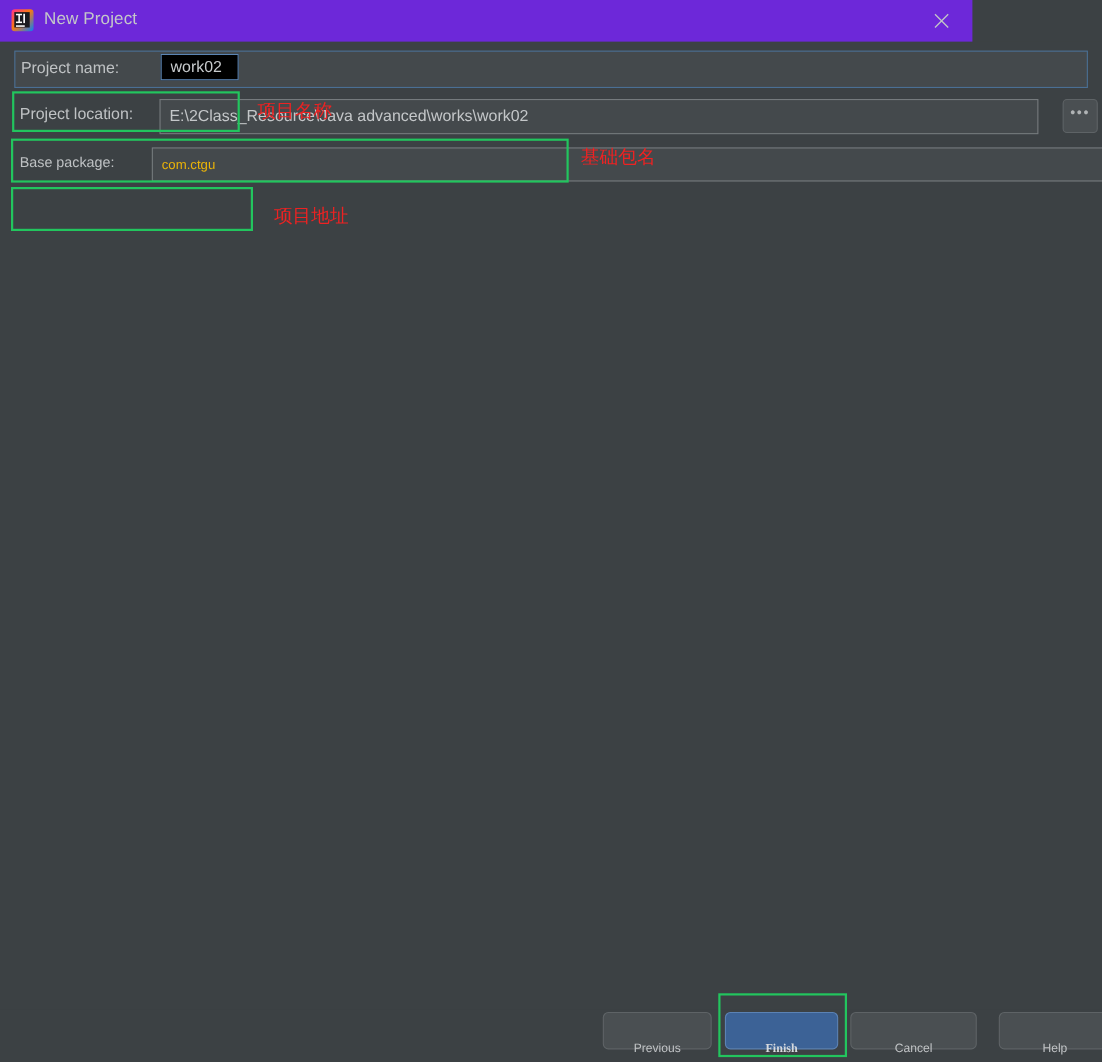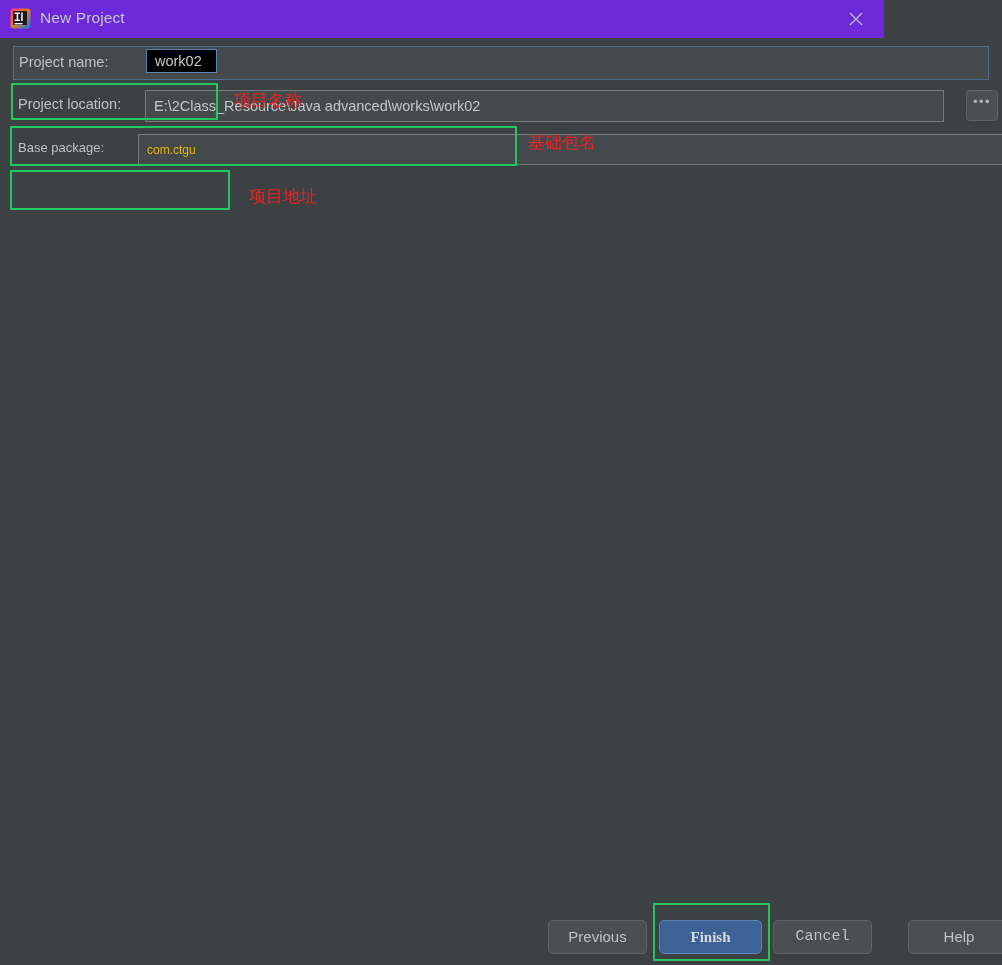--- a/index.html
+++ b/index.html
@@ -186,36 +186,36 @@
   .dlgbtn {
     position: absolute;
     top: 920px;
     height: 34px;
     background: #4a4f52;
     border: 1px solid #5e6366;
     border-radius: 5px;
     box-sizing: border-box;
     color: #c0c3c5;
     font-family: "Liberation Sans", sans-serif;
-    font-size: 15px;
+    font-size: 11px;
     text-align: center;
     line-height: 32px;
     cursor: default;
-    padding: 0;
+    padding: 16px;
   }
   #btn-previous { left: 548px; width: 99px; }
   #btn-finish {
     left: 659px; width: 103px;
     background: #3c6296;
     border: 1px solid #5b82b4;
     color: #d7dade;
     font-weight: bold;
     font-family: Liberation Serif, serif;
   }
-  #btn-cancel { left: 773px; width: 99px; font-family: Liberation Mono, monospace; }
+  #btn-cancel { left: 773px; width: 115px; }
   #btn-help   { left: 884px; width: 102px; margin-left: 24px; }
 </style>
 </head>
 <body>
 
 <div id="titlebar">
 
   <div id="app-icon">
     <svg width="21" height="21" viewBox="0 0 21 21">
       <defs>

